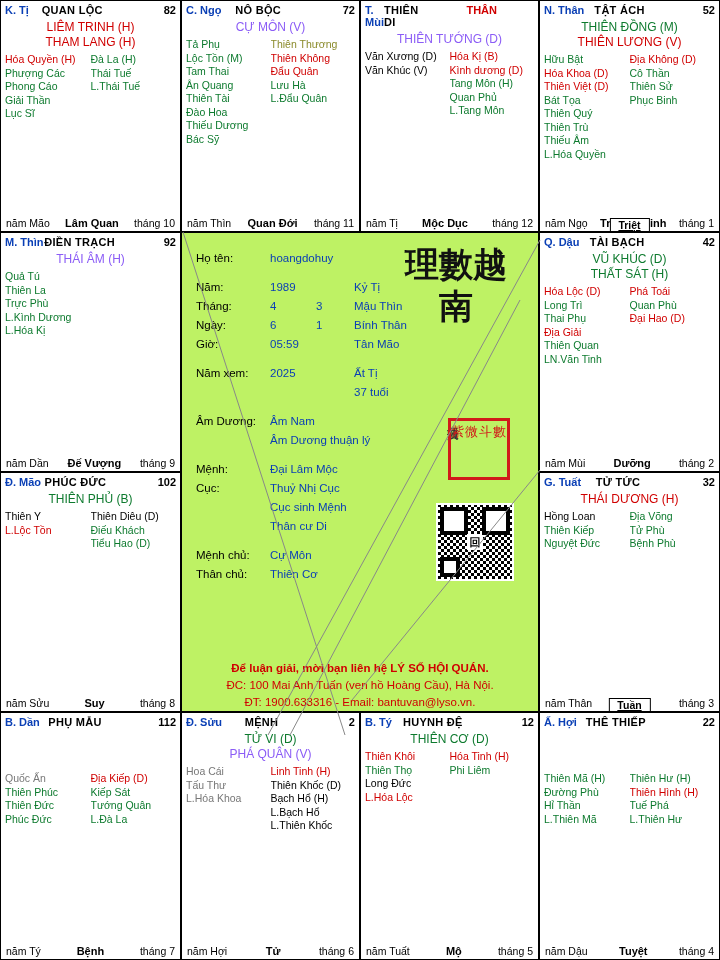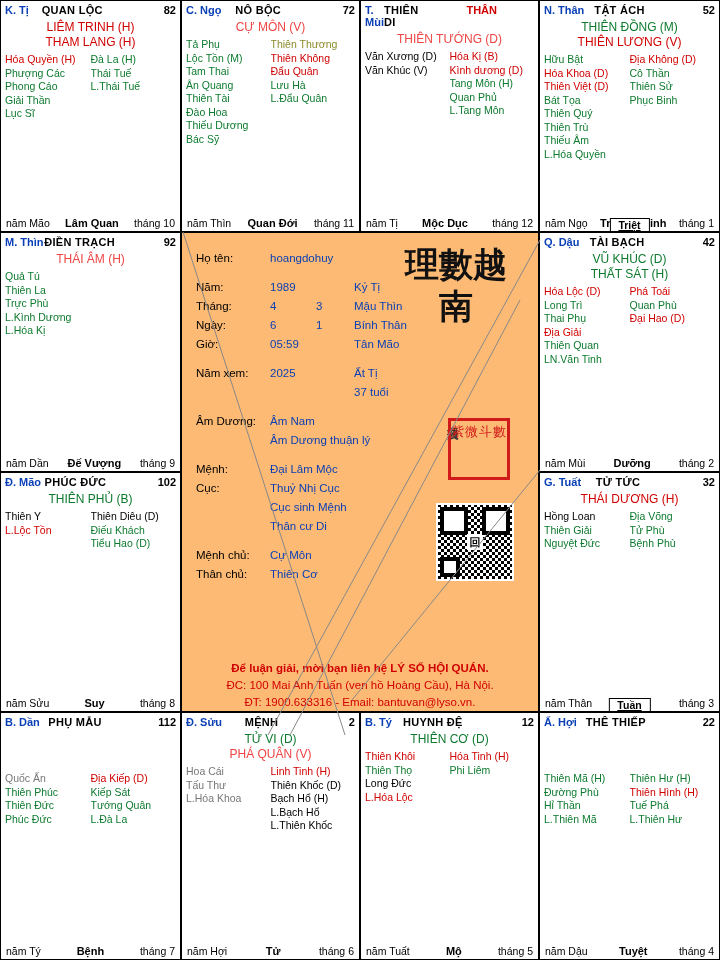--- a/index.html
+++ b/index.html
@@ -46,21 +46,21 @@
   .hdr .num { color:#000;padding-left:48px; }
   .majors {
     text-align:center;
     font-weight:normal;
     font-size:12px;
     line-height:15px;
     margin:4px 0 2px 0;
   }
   .m-red { color:#d00000; }
   .m-green { color:#0d7a2e; }
-  .m-black { color:#ef4444; }
+  .m-black { color:#8b5cf6; }
   .cols {
     display:flex;
     margin-top:3px;
     justify-content:flex-end;
   }
   .col { flex:1 1 0; min-width:0; }
   .col div {
     line-height:13.5px;
     font-size:10.5px;
     white-space:nowrap;
@@ -181,21 +181,21 @@
     font-family:"Liberation Serif", serif;
     font-style:italic;
     letter-spacing:2px;
     pointer-events:none;
     z-index:2;
   }
   
   #lines { position:absolute; left:0; top:0; width:720px; height:960px; pointer-events:none; z-index:3; }
   .cell, .center { z-index:4; background:rgba(255,255,255,0); }
   .cell { background:#fff; }
-  .center { background:#fdba74; }
+  .center { background:#bef264; }
   #lines { z-index:6; }
   .center-inner { z-index:7; }
 </style>
 </head>
 <body>
 
 <div class="watermark">Phucangson - LySoHoiQuan</div>
 
 <svg id="lines">
   <line x1="183" y1="232" x2="345" y2="735" stroke="#888" stroke-width="1"></line>
@@ -526,21 +526,21 @@
       <span class="chi">G. Tuất</span>
       <span class="cung">TỬ TỨC</span>
       <span class="num">32</span>
     </div>
     <div class="majors">
       <div class="m-red">THÁI DƯƠNG (H)</div>
     </div>
     <div class="cols">
       <div class="col">
         <div class="c-black">Hồng Loan</div>
-        <div class="c-green">Thiên Giải</div>
+        <div class="c-green">Thiên Kiếp</div>
         <div class="c-green">Nguyệt Đức</div>
       </div>
       <div class="col">
         <div class="c-green">Địa Võng</div>
         <div class="c-green">Tử Phù</div>
         <div class="c-green">Bệnh Phù</div>
       </div>
     </div>
     <div class="footer">
       <span class="l">năm Thân</span>

